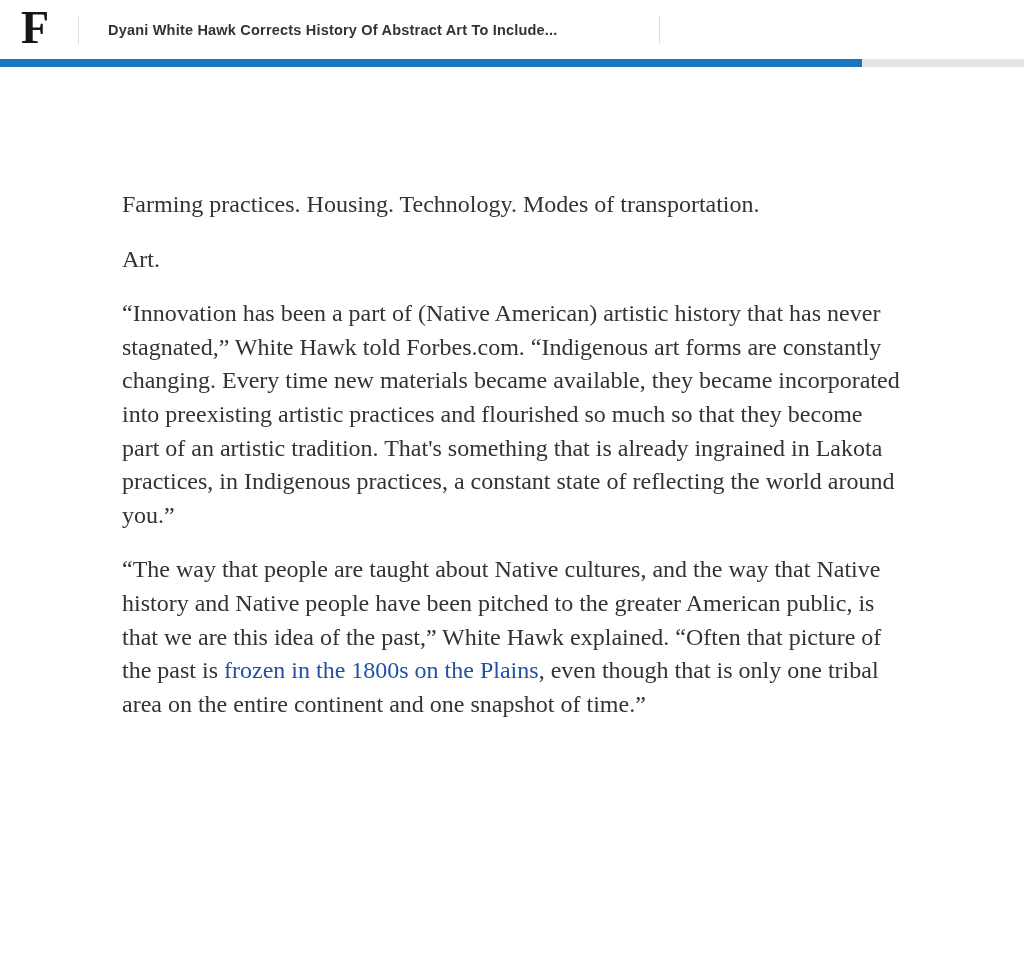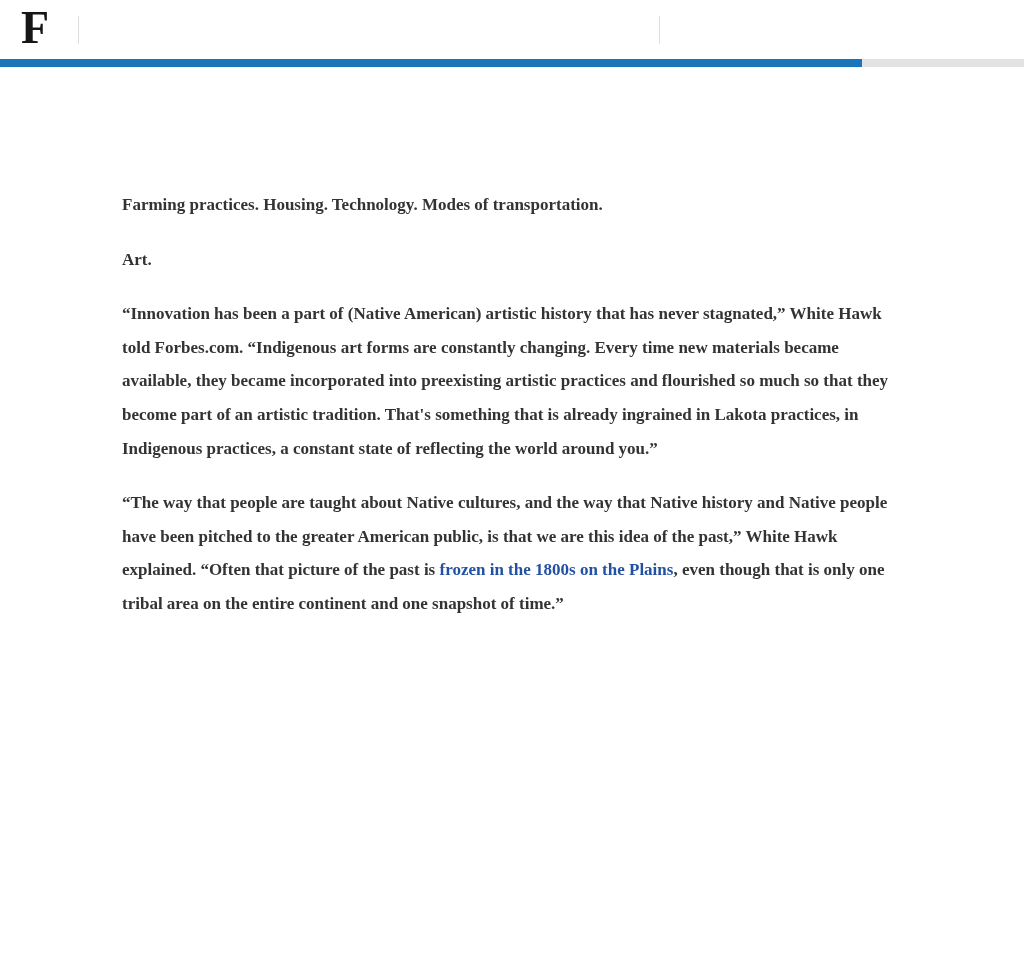--- a/index.html
+++ b/index.html
@@ -65,42 +65,42 @@
     background: var(--progress-color, #1a75ba);
   }
   
   .content {
     max-width: 784px;
     margin: 0 auto;
     padding: 121px 2px 60px 2px;
   }
   .content p {
     font-family: "Liberation Serif", serif;
-    font-size: 17px;
+    font-size: 24px;
     line-height: 33.6px;
     color: var(--text-color, #333333);
     margin-bottom: 21px;
-    font-weight: bold;
   }
   .content p:last-child { margin-bottom: 0; }
   .content a {
     color: var(--link-color, #2251a3);
     text-decoration: none;
     cursor: pointer;
     text-align: right;
   }
 </style>
 </head>
 <body>
 
 <div class="page">
 
   <header class="topbar">
     <div class="logo">F</div>
     <div class="vdiv vdiv-left"></div>
+    <div class="header-title">Dyani White Hawk Corrects History Of Abstract Art To Include...</div>
     <div class="vdiv vdiv-right"></div>
   </header>
 
   <div class="progress">
     <div class="progress-fill" style="width: 84.2%;"></div>
   </div>
 
   <main class="content" id="article-body">
       <p><span>Farming practices. Housing. Technology. Modes of transportation.</span></p>
       <p><span>Art.</span></p>

